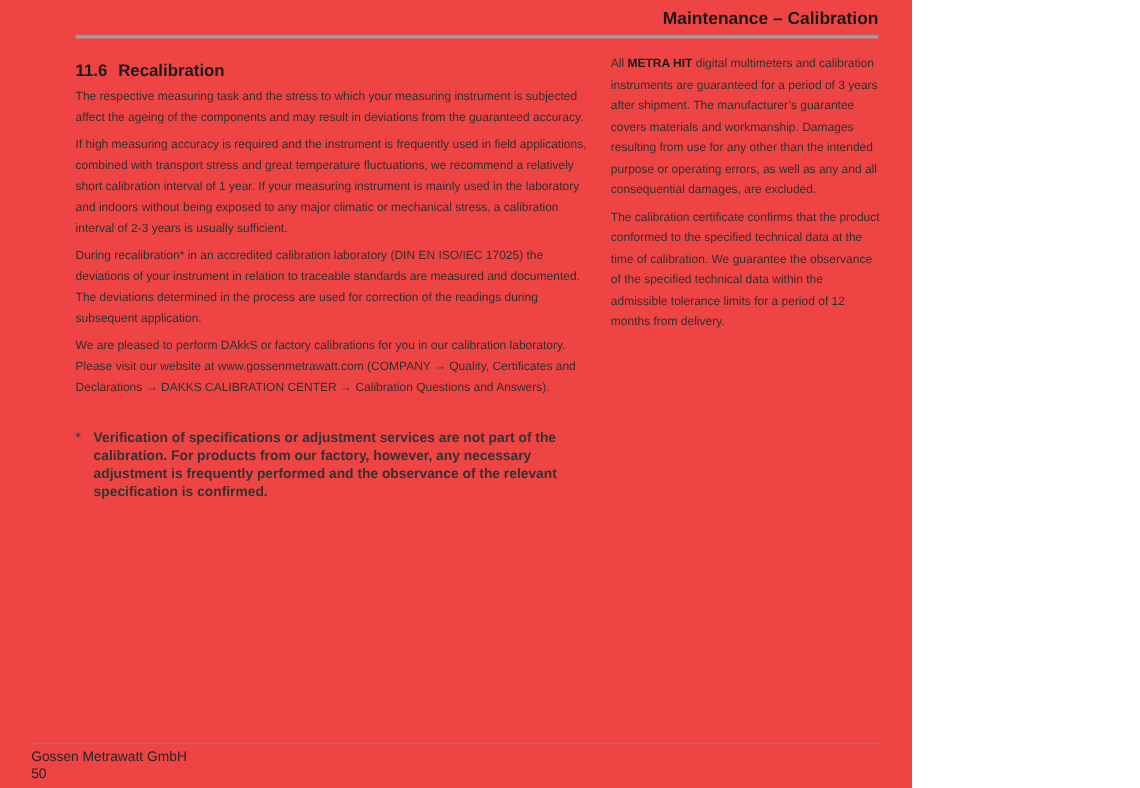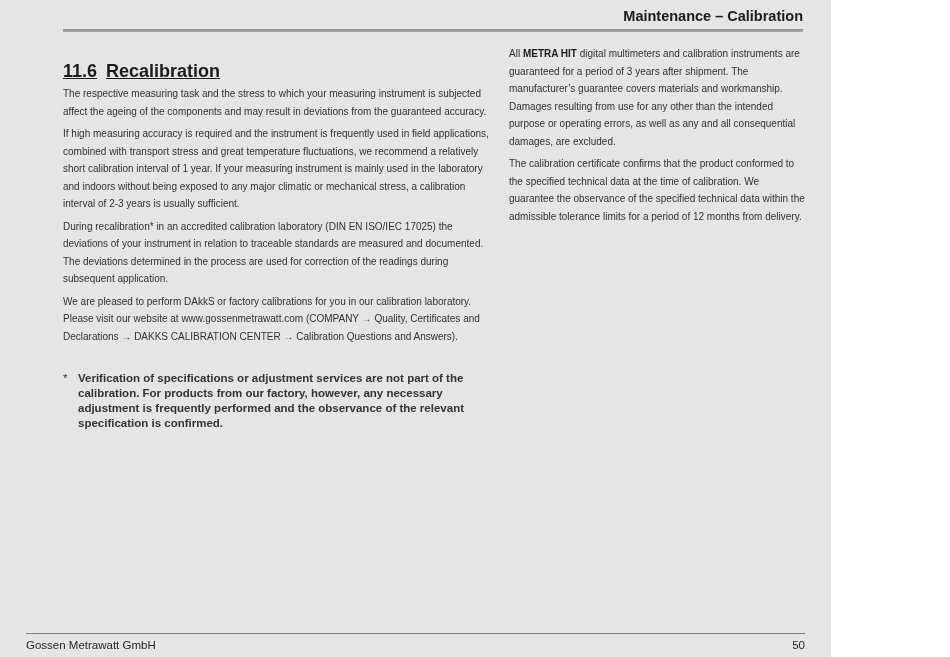--- a/index.html
+++ b/index.html
@@ -2,23 +2,23 @@
 <html lang="en"><head>
 <meta charset="utf-8">
 <style>
   html, body {
     margin: 0;
     padding: 0;
     background: #ffffff;
   }
   .page {
     position: relative;
-    width: 831px;
+    width: 760px;
     height: 657px;
-    background: #e5e5e5;
+    background: #ef4444;
     font-family: "Liberation Sans", "DejaVu Sans", sans-serif;
     color: #303030;
     overflow: hidden;
     box-sizing: border-box;
   }
   
   .page-header {
     padding: 8px 28px 0 63px;
   }
   .header-title {
@@ -44,26 +44,25 @@
   }
   .col-left {
     flex: 0 0 432px;
     max-width: 432px;
   }
   .col-right {
     flex: 1 1 auto;
     min-width: 0;
   }
   .section-heading {
-    margin: 17px 0 5px 0;
-    font-size: 18px;
+    margin: 4px 0 5px 0;
+    font-size: 14px;
     font-weight: bold;
     color: #1c1c1c;
     line-height: 18px;
-    text-decoration: underline;
   }
   .section-heading .heading-title {
     margin-left: 9px;
   }
   .body-text p,
   p.body-para {
     margin: 0 0 5px 0;
     font-size: 10px;
     line-height: 17.5px;
     text-align: left;
@@ -104,20 +103,21 @@
     height: 1px;
     background: #7f7f7f;
     margin-bottom: 4px;
   }
   .footer-row {
     display: flex;
     justify-content: space-between;
     font-size: 11.5px;
     line-height: 14px;
     color: #262626;
+    flex-direction: column;
   }
 </style>
 </head>
 <body>
 
 <div class="page">
 
   <header class="page-header">
     <div class="header-title">Maintenance – Calibration</div>
     <div class="header-rule"></div>

